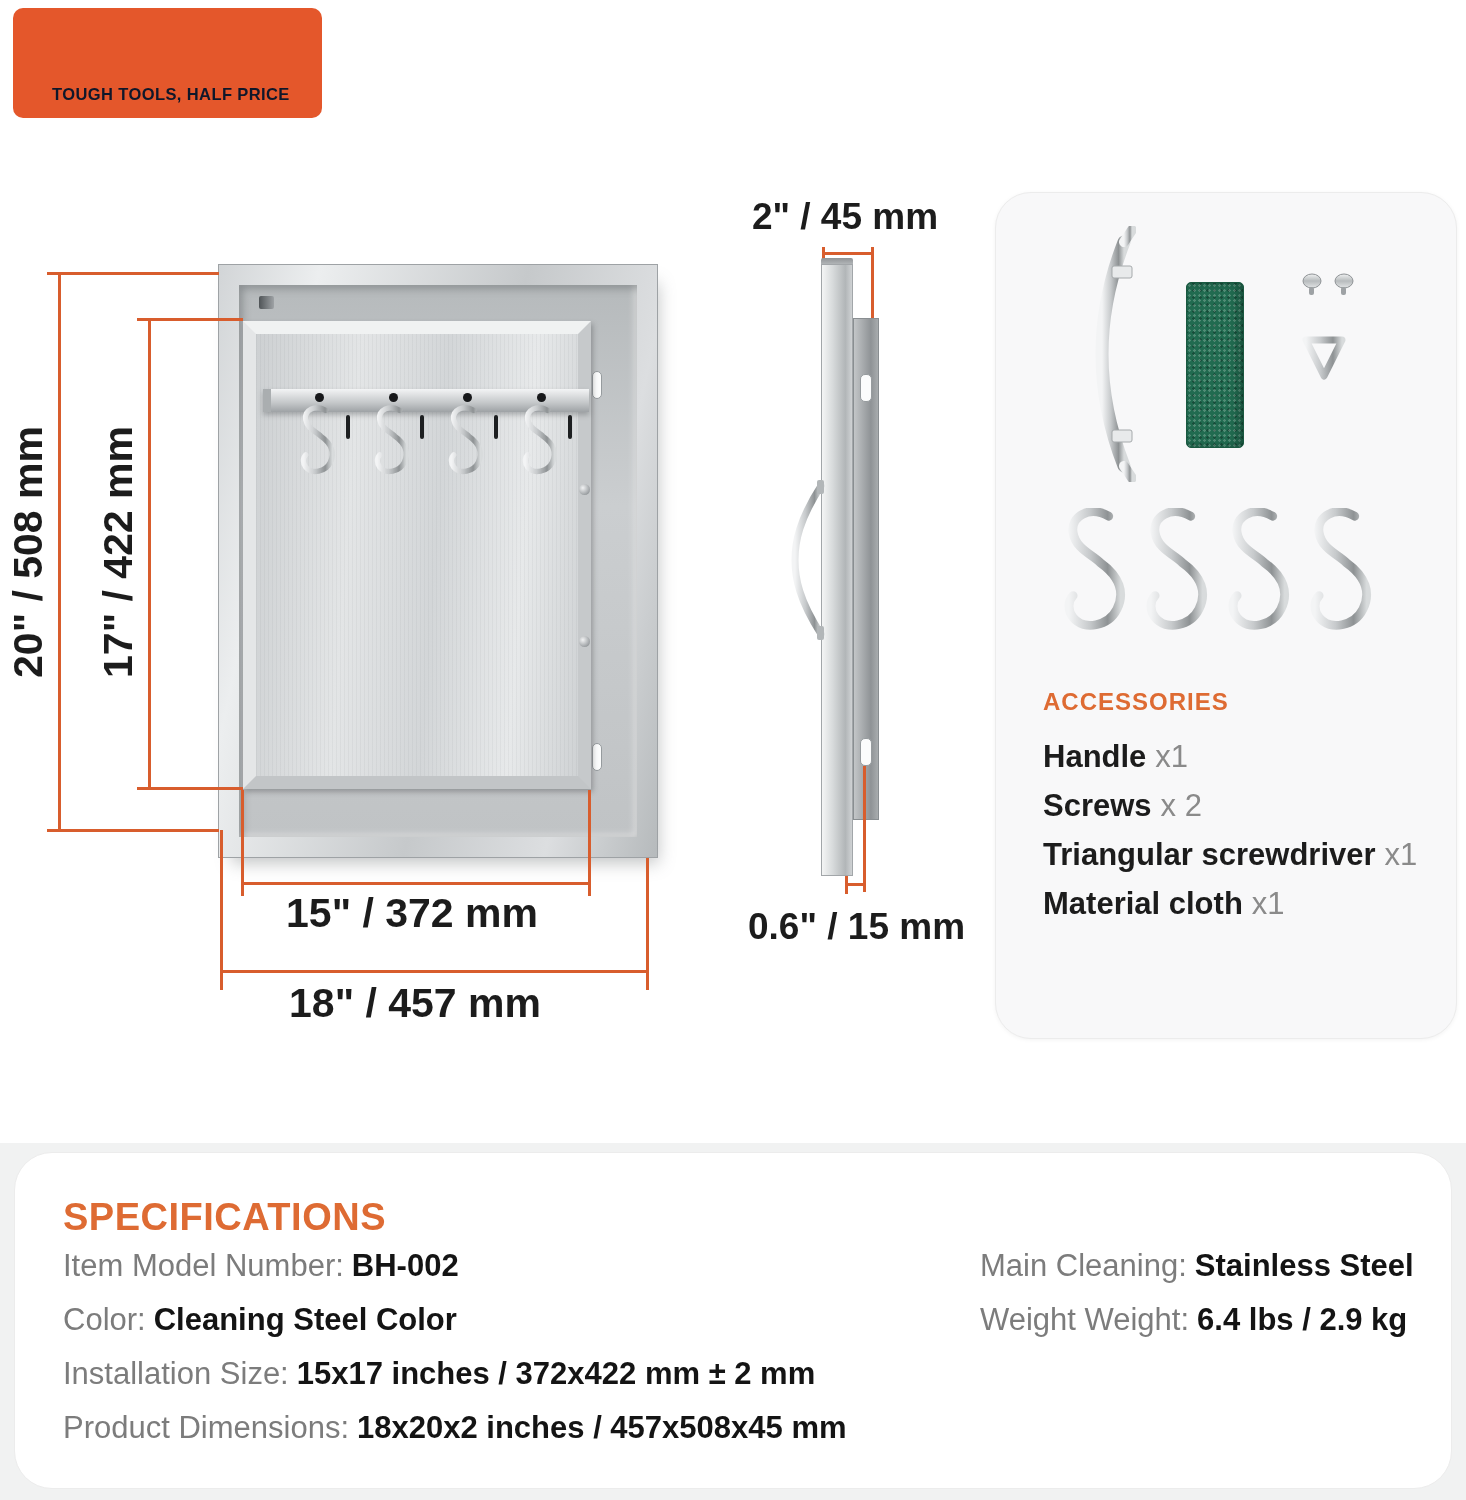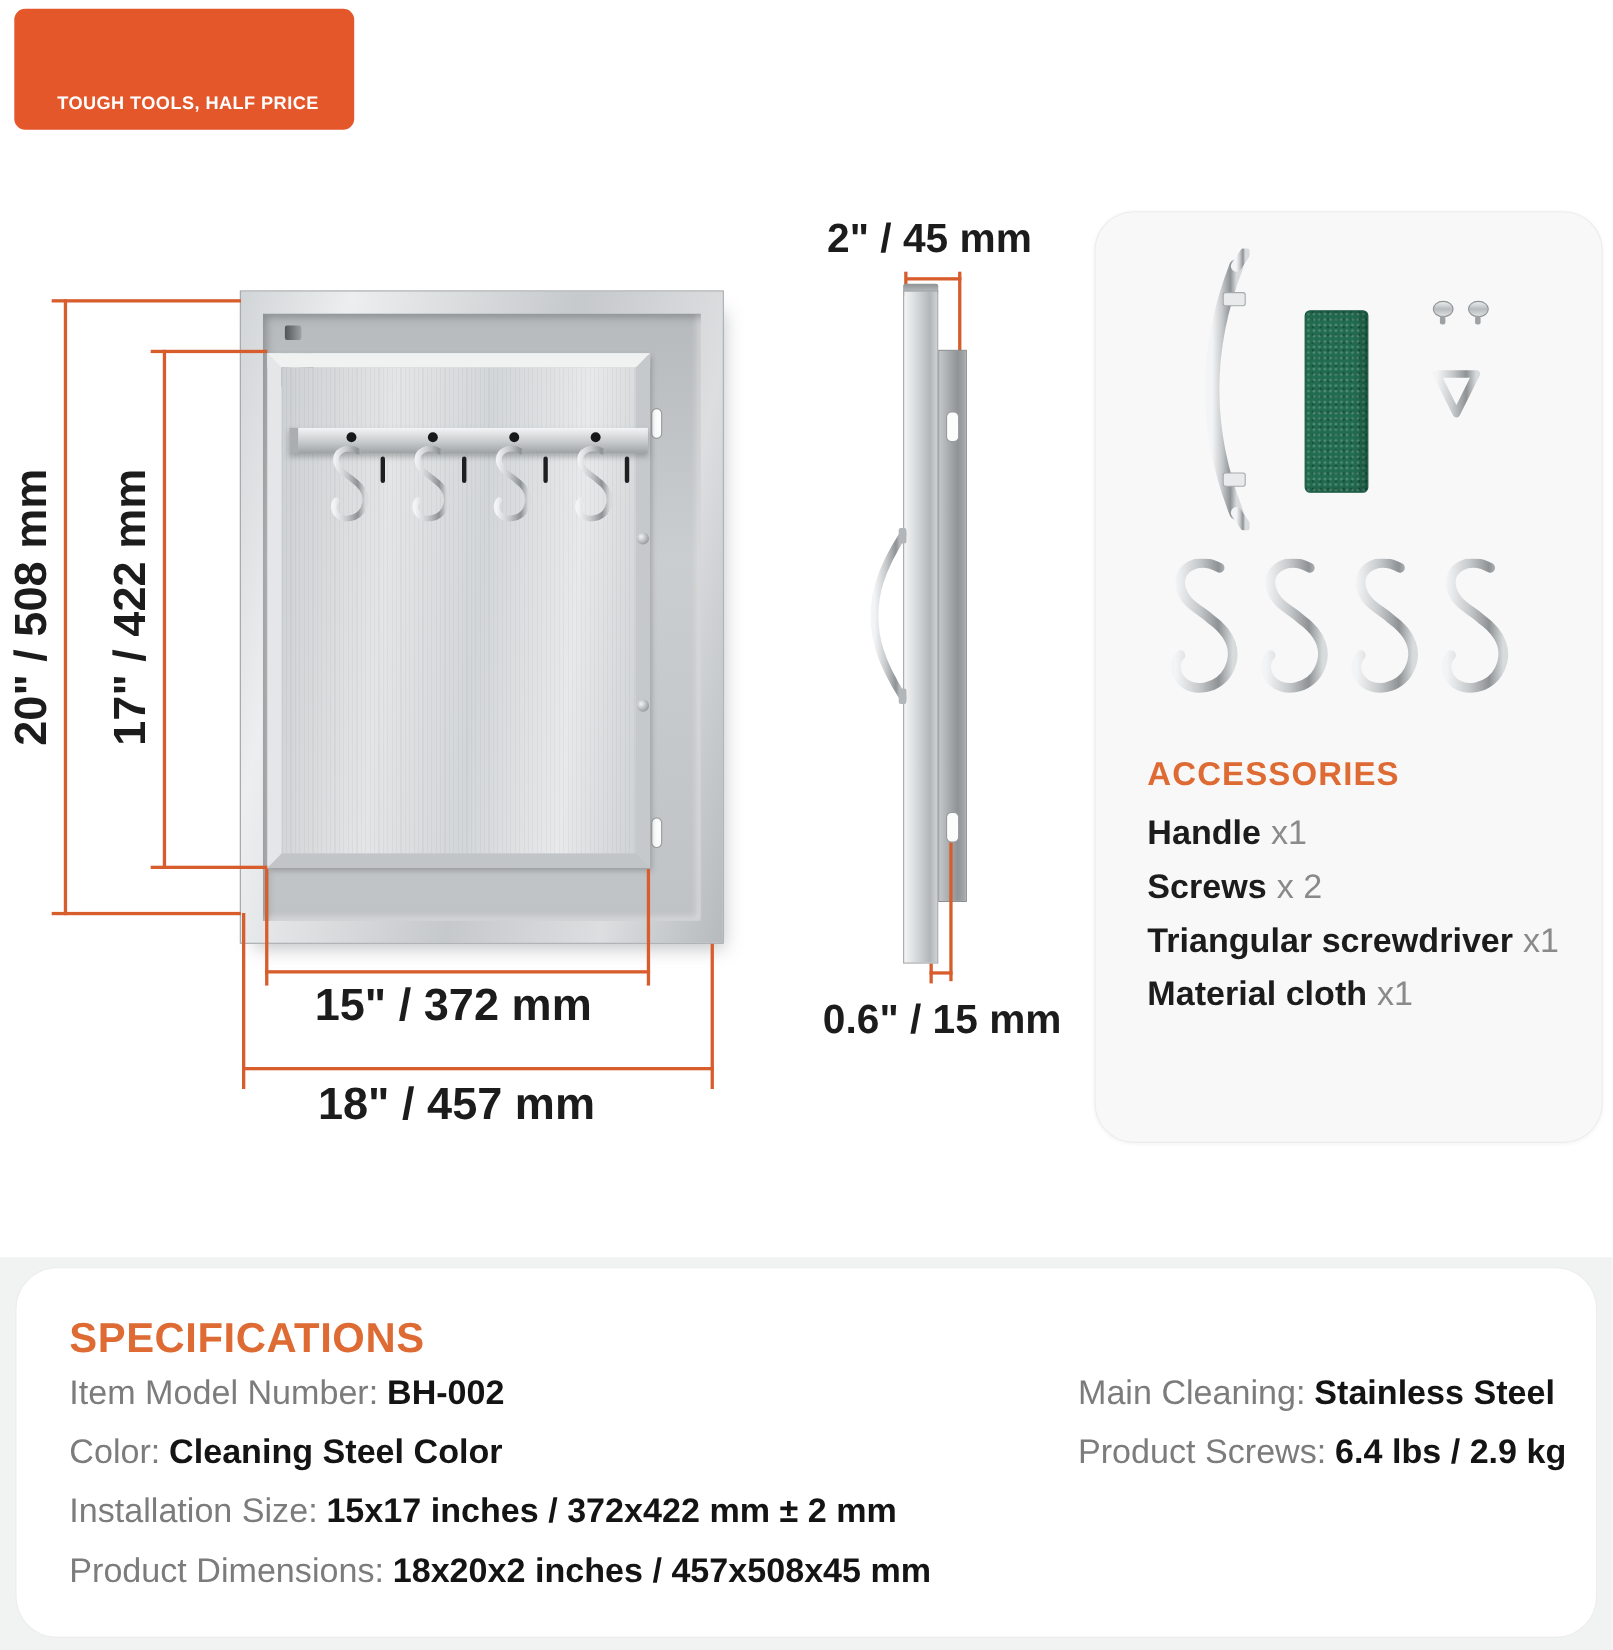--- a/index.html
+++ b/index.html
@@ -7,21 +7,21 @@
     width:1466px;height:1500px;position:relative;background:#ffffff;
     font-family:"Liberation Sans", sans-serif;overflow:hidden;
     -webkit-font-smoothing:antialiased;
   }
   .abs{position:absolute;}
 
   
   .logo{left:13px;top:8px;width:309px;height:110px;background:#e4572b;border-radius:10px;}
   .logo .brand{position:absolute;left:37px;top:12px;font-size:57px;font-weight:bold;color:#fff;letter-spacing:4px;line-height:60px;}
   .logo .reg{font-size:16px;font-weight:bold;vertical-align:28px;letter-spacing:0;}
-  .logo .tagline{position:absolute;left:39px;top:77px;font-size:16.5px;font-weight:bold;color:#ffffff;letter-spacing:0.4px;}
+  .logo .tagline{position:absolute;left:39px;top:77px;font-size:16.5px;font-weight:bold;color:#0f172a;letter-spacing:0.4px;}
 
   
   .dim{background:#d85d2d;}
   .dim-label{color:#1c1c1c;font-weight:bold;font-size:41px;white-space:nowrap;text-align:center;}
   .dim-label.rot{transform:translate(-50%,-50%) rotate(-90deg);transform-origin:center;}
   .dim-label.small{font-size:37px;}
 
   
   .door-front{left:218px;top:264px;width:438px;height:592px;
     background:linear-gradient(102deg,#d2d5d7 0%,#eceeef 18%,#c6c9cb 55%,#dcdee0 80%,#b6babc 100%);
@@ -51,21 +51,21 @@
   .sv-bar{left:821px;top:264px;width:30px;height:610px;
     background:linear-gradient(90deg,#f4f5f5 0%,#d8dbdc 35%,#b2b6b8 78%,#cfd2d4 100%);
     border:1px solid #a2a6a9;}
   .sv-cap{left:821px;top:258px;width:32px;height:9px;background:linear-gradient(180deg,#8f9396,#c2c5c7);border-radius:2px;}
   .sv-flange{left:853px;top:318px;width:24px;height:500px;
     background:linear-gradient(90deg,#c3c6c8 0%,#8f9396 70%,#a8acae 100%);border:1px solid #898e91;}
 
   
   .acc-panel{left:995px;top:192px;width:460px;height:845px;background:#f8f8f9;border:1px solid #ececec;
     border-radius:36px;box-shadow:0 1px 4px rgba(0,0,0,.05);}
-  .acc-title{left:1043px;top:688px;font-size:30px;font-weight:bold;color:#de6b33;letter-spacing:1px;}
+  .acc-title{left:1043px;top:688px;font-size:24px;font-weight:bold;color:#de6b33;letter-spacing:1px;}
   .acc-list{left:1043px;top:732px;width:400px;}
   .acc-row{height:49px;line-height:49px;font-size:31px;white-space:nowrap;}
   .acc-row .nm{font-weight:bold;color:#1c1c1c;margin-right:9px;text-align:right;}
   .acc-row .qt{color:#8a8a8a;}
   .pad{left:1186px;top:282px;width:56px;height:164px;border-radius:5px;background-color:#216b50;
     background-image:radial-gradient(rgba(255,255,255,.22) 1px,transparent 1.5px),radial-gradient(rgba(0,0,0,.28) 1px,transparent 1.5px);
     background-size:5px 5px,7px 7px;background-position:0 0,3px 4px;border:1px solid #1a5840;
     box-shadow:inset -5px 0 8px rgba(0,0,0,.25);}
 
   
@@ -230,13 +230,13 @@
 <div class="abs spec-strip"></div>
 <div class="abs spec-card"></div>
 <div class="abs spec-title">SPECIFICATIONS</div>
 
 <div class="spec-row" style="left:63px;top:1250px;"><span class="lb">Item Model Number:</span><span class="vl">BH-002</span></div>
 <div class="spec-row" style="left:63px;top:1304px;"><span class="lb">Color:</span><span class="vl">Cleaning Steel Color</span></div>
 <div class="spec-row" style="left:63px;top:1358px;"><span class="lb">Installation Size:</span><span class="vl">15x17 inches / 372x422 mm ± 2 mm</span></div>
 <div class="spec-row" style="left:63px;top:1412px;"><span class="lb">Product Dimensions:</span><span class="vl">18x20x2 inches / 457x508x45 mm</span></div>
 
 <div class="spec-row" style="left:980px;top:1250px;"><span class="lb">Main Cleaning:</span><span class="vl">Stainless Steel</span></div>
-<div class="spec-row" style="left:980px;top:1304px;"><span class="lb">Product Screws:</span><span class="vl">6.4 lbs / 2.9 kg</span></div>
+<div class="spec-row" style="left:980px;top:1304px;"><span class="lb">Weight Weight:</span><span class="vl">6.4 lbs / 2.9 kg</span></div>
 
 </body></html>

